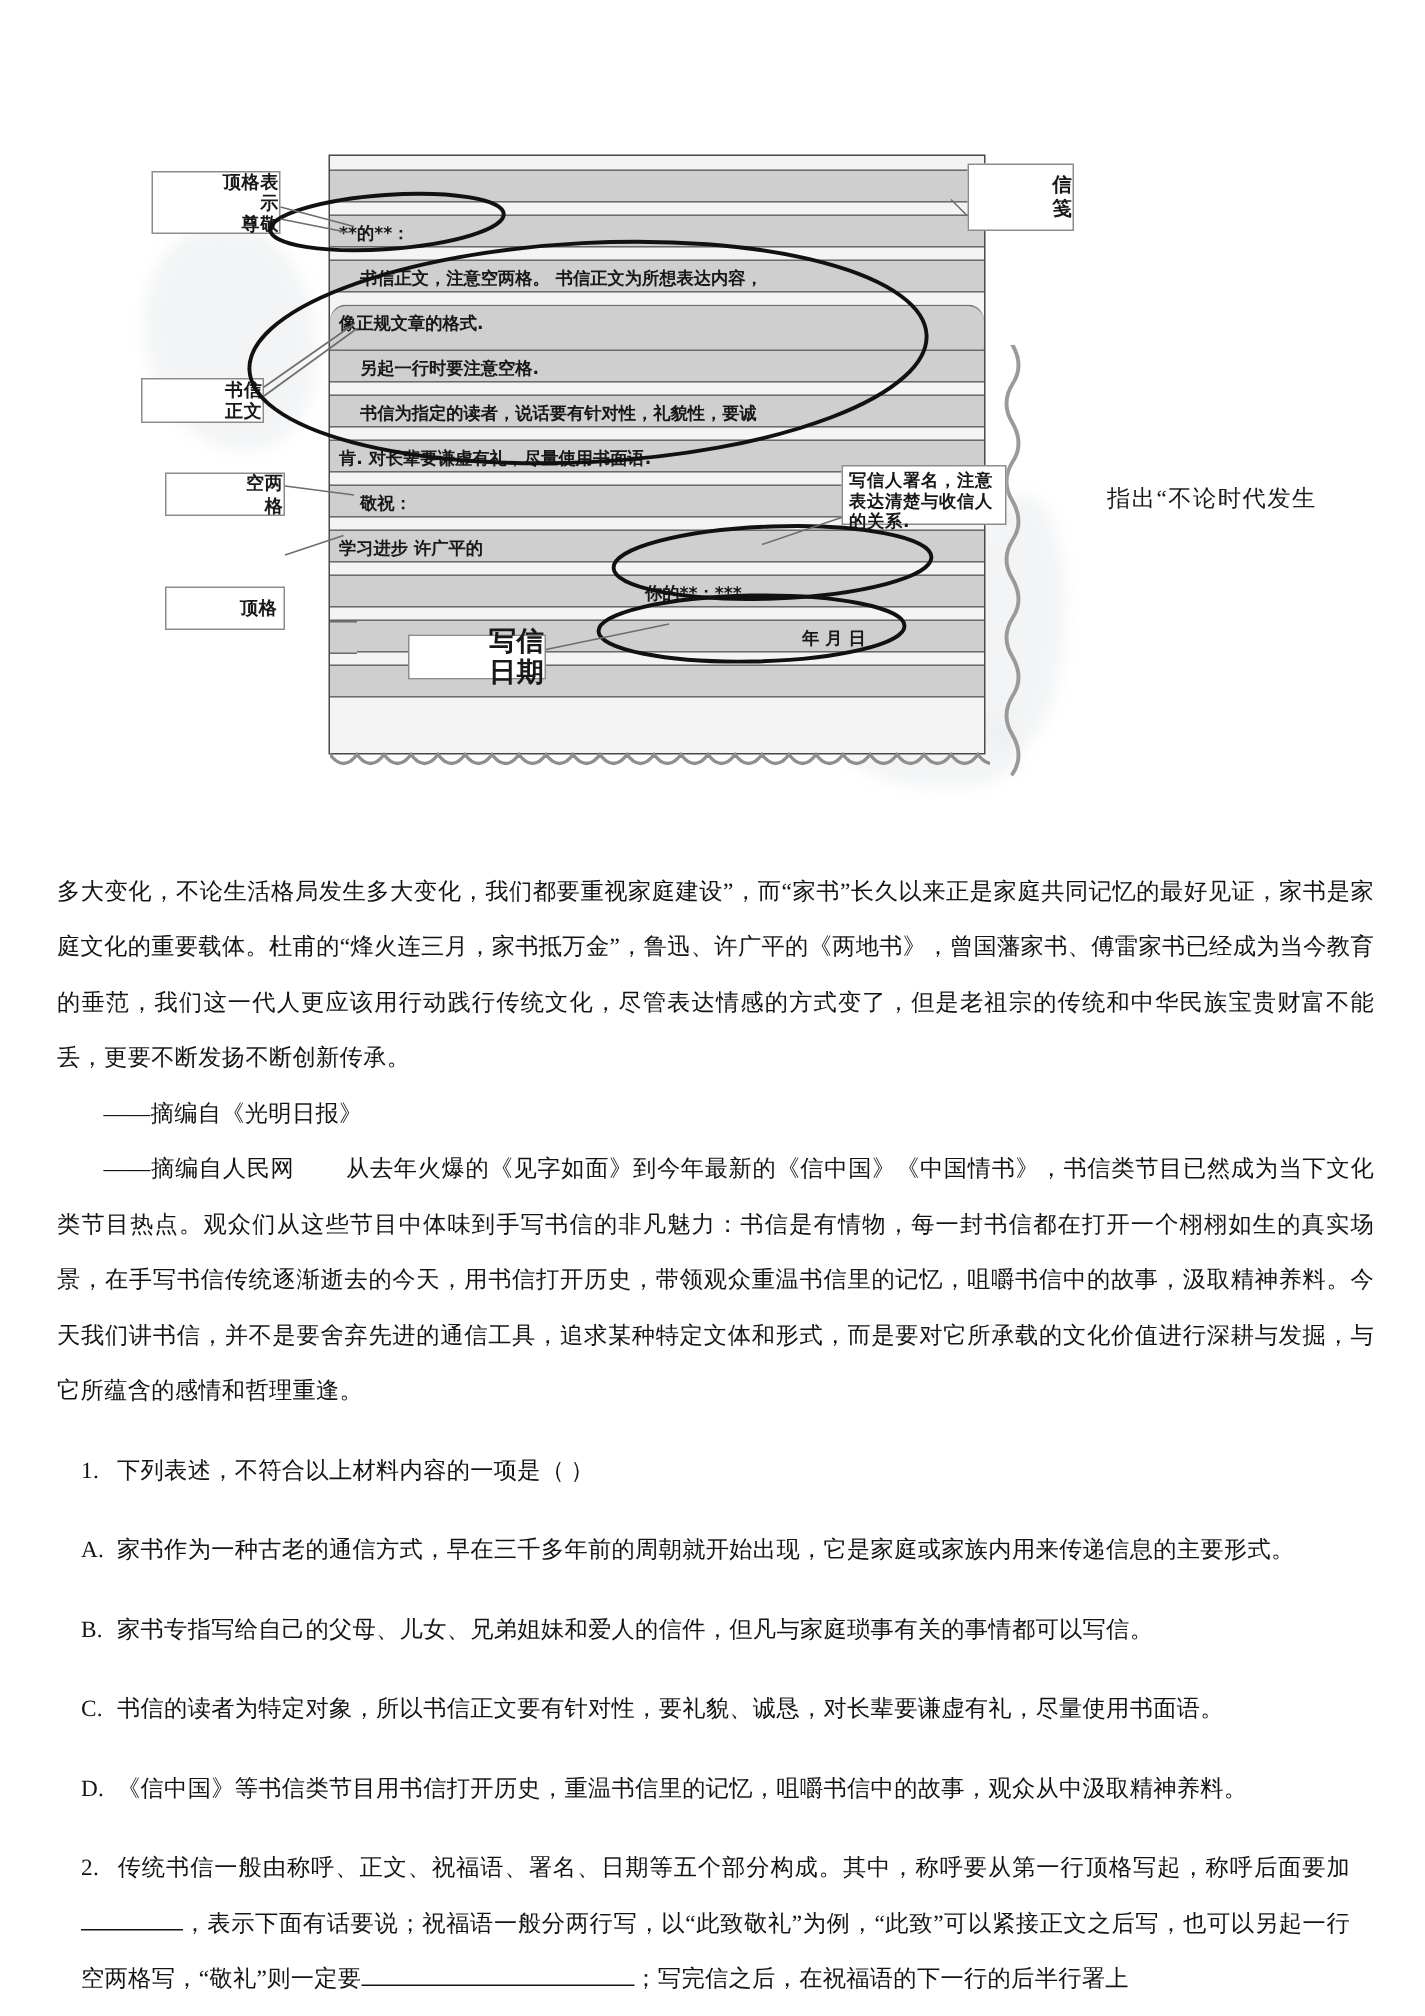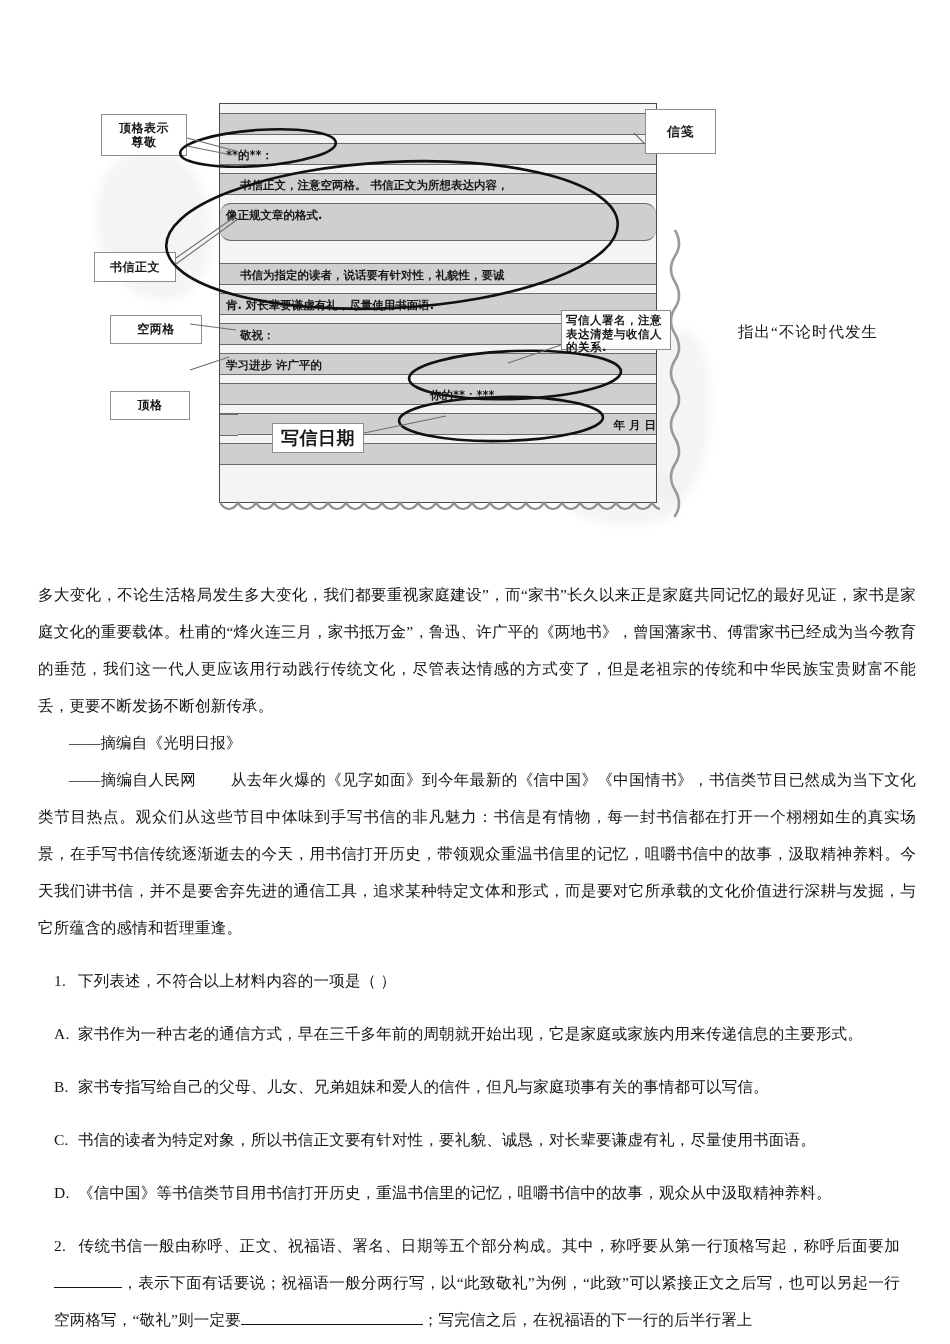--- a/index.html
+++ b/index.html
@@ -86,30 +86,31 @@
 
   
   .callout {
     position: absolute;
     background: #ffffff;
     border: 1px solid #8c8c8c;
     box-sizing: border-box;
     font-family: "DejaVu Sans", "Liberation Sans", sans-serif;
     font-weight: bold;
     color: #16181a;
-    text-align: center;
+    text-align: right;
     display: flex;
     align-items: center;
     justify-content: center;
     line-height: 1.18;
     letter-spacing: .5px;
+    padding-left: 45px;
   }
   #cal-dingge   { left: 101px; top: 114px; width: 86px;  height: 42px; font-size: 12px; }
   #cal-zhengwen { left: 94px;  top: 252px; width: 82px;  height: 30px; font-size: 12px; }
-  #cal-kongliang{ left: 110px; top: 315px; width: 92px;  height: 29px; font-size: 12px; }
+  #cal-kongliang{ left: 110px; top: 315px; width: 80px;  height: 29px; font-size: 12px; }
   #cal-dingge2  { left: 110px; top: 363px; width: 80px;  height: 29px; font-size: 12px; margin-top: 28px; }
   #cal-xinjian  { left: 645px; top: 109px; width: 71px;  height: 45px; font-size: 13px; }
   #cal-shuming  { left: 561px; top: 310px; width: 110px; height: 40px; font-size: 11.5px;
                   text-align: left; display: block; padding: 3px 4px 0 4px; }
   #cal-riqi     { left: 272px; top: 423px; width: 92px;  height: 30px; font-size: 18px; }
 
   
   #overlay {
     position: absolute;
     left: 0; top: 0;
@@ -167,26 +168,27 @@
 
   <div class="smudge s1"></div>
   <div class="smudge s2"></div>
   <div class="smudge s3"></div>
 
   <div id="sheet">
       <div class="band blank" style="top: 9px; height: 22px;"><span class="txt"></span></div>
       <div class="band" style="top: 39px; height: 22px;"><span class="txt">**的**：</span></div>
       <div class="band" style="top: 69px; height: 22px;"><span class="txt indent">书信正文，注意空两格。  书信正文为所想表达内容，</span></div>
       <div class="band" style="top: 99px; height: 38px; border-radius: 11px;"><span class="txt">像正规文章的格式.</span></div>
+      <div class="band" style="top: 129px; height: 22px;"><span class="txt indent">另起一行时要注意空格.</span></div>
       <div class="band" style="top: 159px; height: 22px;"><span class="txt indent">书信为指定的读者，说话要有针对性，礼貌性，要诚</span></div>
       <div class="band" style="top: 189px; height: 22px;"><span class="txt">肯. 对长辈要谦虚有礼，尽量使用书面语.</span></div>
       <div class="band" style="top: 219px; height: 22px; text-decoration: underline;"><span class="txt indent">敬祝：</span></div>
       <div class="band" style="top: 249px; height: 22px;"><span class="txt">学习进步  许广平的</span></div>
       <div class="band" style="top: 279px; height: 22px; text-align: left;"><span class="txt" style="padding-left: 210px;">你的**：***</span></div>
-      <div class="band" style="top: 309px; height: 22px; text-align: right; padding-left: 26px;"><span class="txt" style="padding-left: 210px;">年      月      日</span></div>
+      <div class="band" style="top: 309px; height: 22px; text-align: center; padding-left: 26px;"><span class="txt" style="padding-left: 210px;">年      月      日</span></div>
       <div class="band blank" style="top: 339px; height: 22px;"><span class="txt"></span></div>
       <div style="position: absolute; left: 0px; top: 310px; width: 18px; height: 22px; background: rgb(207, 207, 207); border-top: 1px solid rgb(107, 107, 107); border-bottom: 1px solid rgb(107, 107, 107); box-sizing: border-box;"></div>
     </div>
 
   <svg id="torn" viewBox="0 0 440 16" preserveAspectRatio="none">
     <path d="M0,3 q9,12 18,0 q9,12 18,0 q9,12 18,0 q9,12 18,0 q9,12 18,0 q9,12 18,0 q9,12 18,0
              q9,12 18,0 q9,12 18,0 q9,12 18,0 q9,12 18,0 q9,12 18,0 q9,12 18,0 q9,12 18,0
              q9,12 18,0 q9,12 18,0 q9,12 18,0 q9,12 18,0 q9,12 18,0 q9,12 18,0 q9,12 18,0
              q9,12 18,0 q9,12 18,0 q9,12 18,0 q9,12 18,0" fill="none" stroke="#8f8f8f" stroke-width="2.2" stroke-linecap="round"></path>
   </svg>

